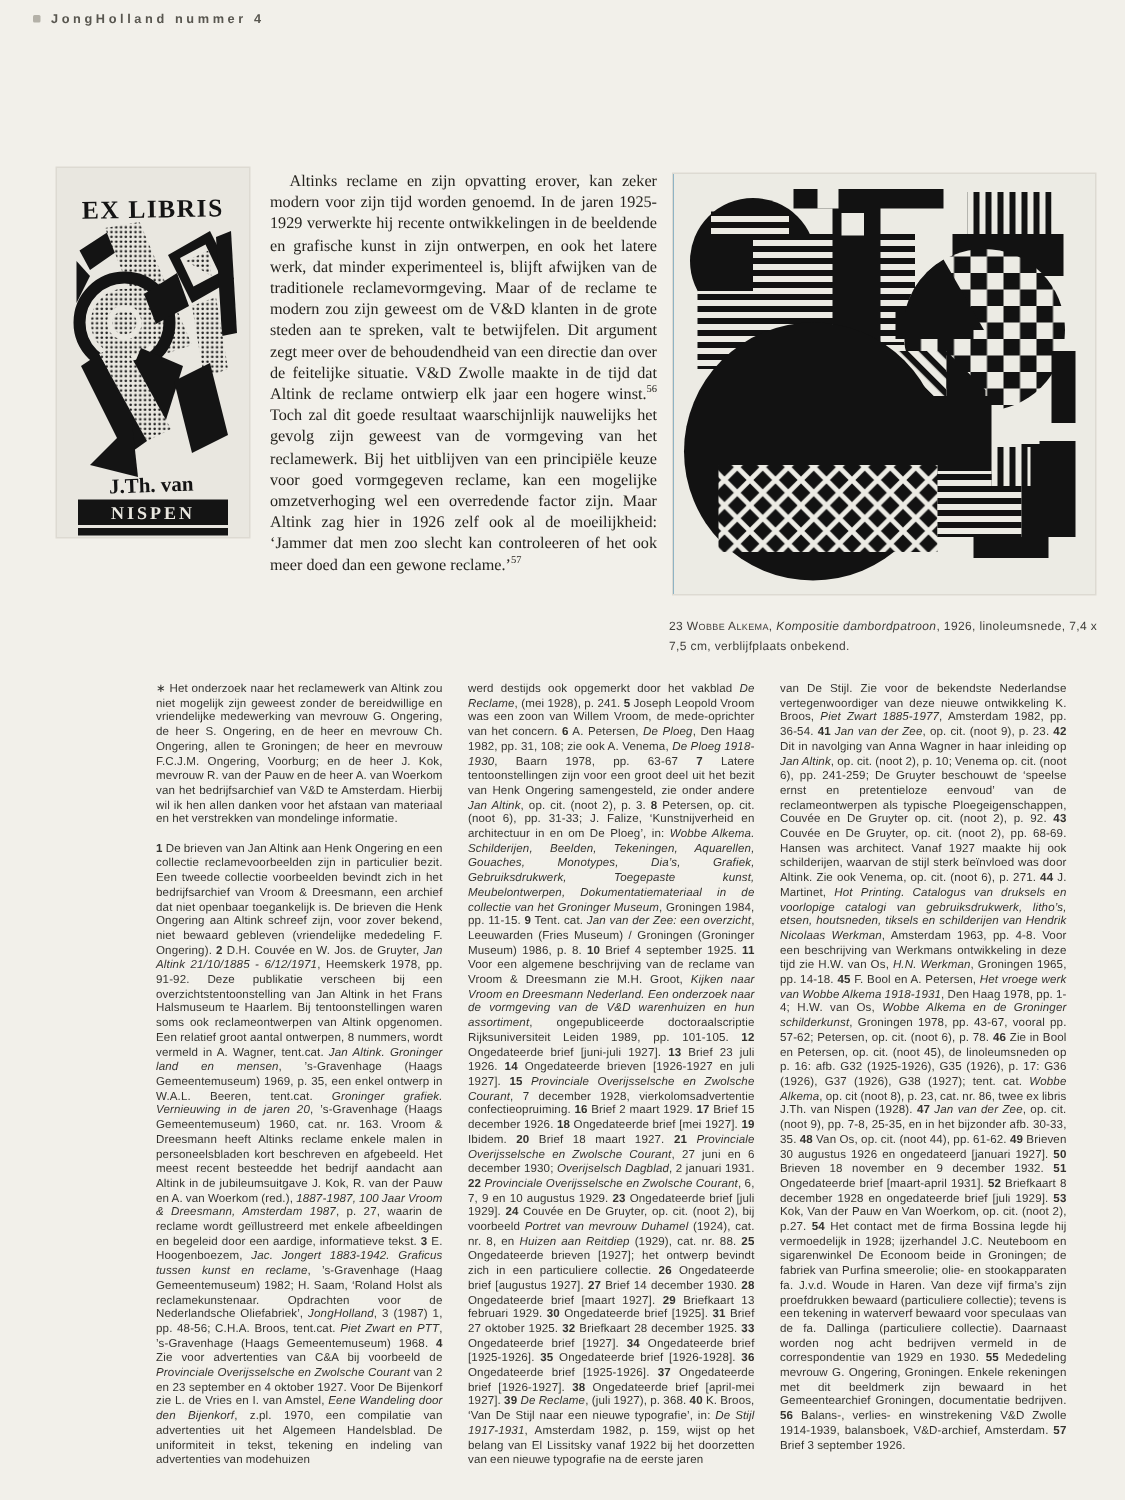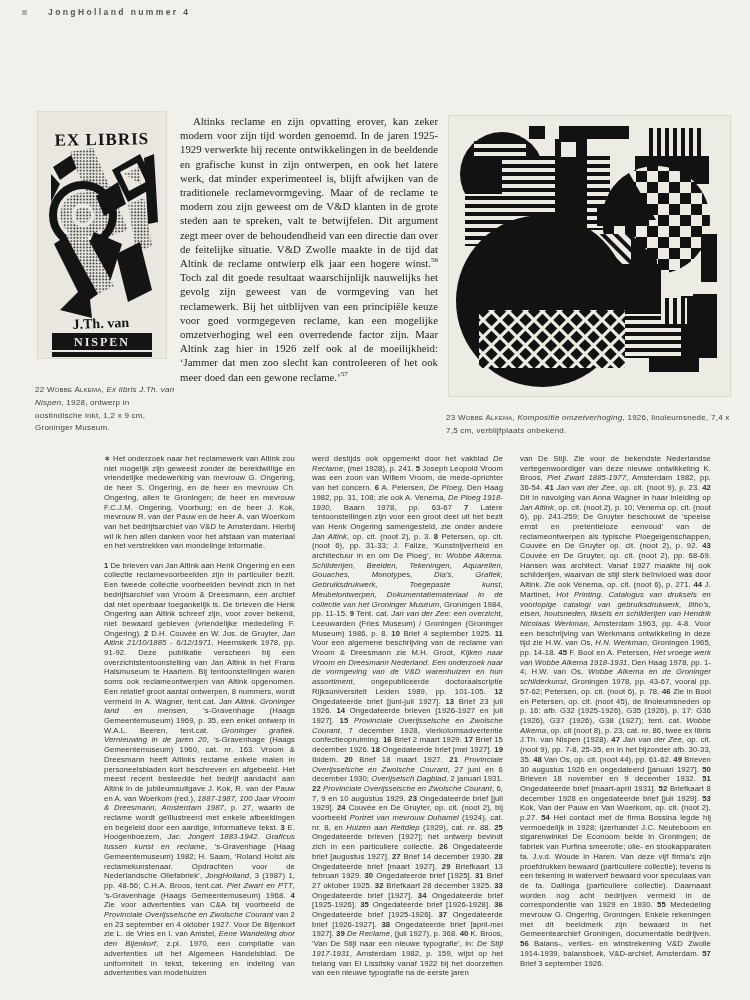--- a/index.html
+++ b/index.html
@@ -1,19 +1,19 @@
 <!DOCTYPE html>
 <html lang="nl"><head>
 <meta charset="utf-8">
 <style>
   html,body{margin:0;padding:0;}
   body{background:#d8d6d0;font-family:"Liberation Sans",sans-serif;}
   .page{position:relative;width:750px;height:1000px;background:#f2f0ea;overflow:hidden;
         box-shadow:0 0 6px rgba(0,0,0,.25);}
-  .page-header{position:absolute;left:22px;top:7px;display:flex;align-items:center;gap:21px;
+  .page-header{position:absolute;left:22px;top:7px;display:flex;align-items:center;gap:7px;
         font-weight:bold;font-size:8.5px;letter-spacing:2.4px;color:#58564f;}
   .hmark{width:5px;height:5px;background:#b4b1a8;border-radius:1px;flex:none;}
   .figure{position:absolute;background:#0369a1;box-shadow:0 0 0 1px #dddad2;}
   .fig22{left:38px;top:112px;width:128px;height:246px;}
   .fig23{left:449px;top:116px;width:281px;height:280px;}
   .figure svg{display:block;width:100%;height:100%;}
   svg text{font-family:"Liberation Serif",serif;}
   .body-text{position:absolute;left:180px;top:114px;width:258px;
         font-family:"Liberation Serif",serif;font-size:10.8px;line-height:14.2px;
         color:#26241f;text-align:justify;}
@@ -124,23 +124,22 @@
       <rect x="150" y="148" width="62" height="50" fill="#121212"></rect>
       <rect x="30" y="194" width="146" height="58" fill="url(#lat)"></rect>
       <rect x="176" y="198" width="56" height="44" fill="url(#hs)"></rect>
       <rect x="232" y="178" width="36" height="64" fill="#121212"></rect>
       <rect x="222" y="160" width="22" height="20" fill="#ecebe4"></rect>
       <rect x="212" y="182" width="26" height="26" fill="url(#vs)"></rect>
       <rect x="200" y="242" width="50" height="14" fill="#121212"></rect>
     </svg>
   </div>
 
-  <p class="caption cap22"><span>22 </span><span class="sc">Wobbe Alkema, </span><span class="it">Ex libris J.Th. van Nispen</span><span>, 1928, ontwerp in oostindische inkt, 1,2 x 9 cm, Groninger Museum.</span></p>
 
-  <p class="caption cap23"><span>23 </span><span class="sc">Wobbe Alkema, </span><span class="it">Kompositie omzetverhoging</span><span>, 1926, linoleumsnede, 7,4 x 7,5 cm, verblijfplaats onbekend.</span></p>
+  <p class="caption cap23"><span>23 </span><span class="sc">Wobbe Alkema, </span><span class="it">Kompositie dambordpatroon</span><span>, 1926, linoleumsnede, 7,4 x 7,5 cm, verblijfplaats onbekend.</span></p>
 
   <div class="footnotes">
     <div class="fn-col">∗ Het onderzoek naar het reclamewerk van Altink zou niet mogelijk zijn geweest zonder de bereidwillige en vriendelijke medewerking van mevrouw G. Ongering, de heer S. Ongering, en de heer en mevrouw Ch. Ongering, allen te Groningen; de heer en mevrouw F.C.J.M. Ongering, Voorburg; en de heer J. Kok, mevrouw R. van der Pauw en de heer A. van Woerkom van het bedrijfsarchief van V&amp;D te Amsterdam. Hierbij wil ik hen allen danken voor het afstaan van materiaal en het verstrekken van mondelinge informatie.<br><br><b>1</b> De brieven van Jan Altink aan Henk Ongering en een collectie reclamevoorbeelden zijn in particulier bezit. Een tweede collectie voorbeelden bevindt zich in het bedrijfsarchief van Vroom &amp; Dreesmann, een archief dat niet openbaar toegankelijk is. De brieven die Henk Ongering aan Altink schreef zijn, voor zover bekend, niet bewaard gebleven (vriendelijke mededeling F. Ongering). <b>2</b> D.H. Couvée en W. Jos. de Gruyter, <i>Jan Altink 21/10/1885 - 6/12/1971</i>, Heemskerk 1978, pp. 91-92. Deze publikatie verscheen bij een overzichtstentoonstelling van Jan Altink in het Frans Halsmuseum te Haarlem. Bij tentoonstellingen waren soms ook reclameontwerpen van Altink opgenomen. Een relatief groot aantal ontwerpen, 8 nummers, wordt vermeld in A. Wagner, tent.cat. <i>Jan Altink. Groninger land en mensen</i>, ’s-Gravenhage (Haags Gemeentemuseum) 1969, p. 35, een enkel ontwerp in W.A.L. Beeren, tent.cat. <i>Groninger grafiek. Vernieuwing in de jaren 20</i>, ’s-Gravenhage (Haags Gemeentemuseum) 1960, cat. nr. 163. Vroom &amp; Dreesmann heeft Altinks reclame enkele malen in personeelsbladen kort beschreven en afgebeeld. Het meest recent besteedde het bedrijf aandacht aan Altink in de jubileumsuitgave J. Kok, R. van der Pauw en A. van Woerkom (red.), <i>1887-1987, 100 Jaar Vroom &amp; Dreesmann, Amsterdam 1987</i>, p. 27, waarin de reclame wordt geïllustreerd met enkele afbeeldingen en begeleid door een aardige, informatieve tekst. <b>3</b> E. Hoogenboezem, <i>Jac. Jongert 1883-1942. Graficus tussen kunst en reclame</i>, ’s-Gravenhage (Haag Gemeentemuseum) 1982; H. Saam, ‘Roland Holst als reclamekunstenaar. Opdrachten voor de Nederlandsche Oliefabriek’, <i>JongHolland</i>, 3 (1987) 1, pp. 48-56; C.H.A. Broos, tent.cat. <i>Piet Zwart en PTT</i>, ’s-Gravenhage (Haags Gemeentemuseum) 1968. <b>4</b> Zie voor advertenties van C&amp;A bij voorbeeld de <i>Provinciale Overijsselsche en Zwolsche Courant</i> van 2 en 23 september en 4 oktober 1927. Voor De Bijenkorf zie L. de Vries en I. van Amstel, <i>Eene Wandeling door den Bijenkorf</i>, z.pl. 1970, een compilatie van advertenties uit het Algemeen Handelsblad. De uniformiteit in tekst, tekening en indeling van advertenties van modehuizen</div>
     <div class="fn-col">werd destijds ook opgemerkt door het vakblad <i>De Reclame</i>, (mei 1928), p. 241. <b>5</b> Joseph Leopold Vroom was een zoon van Willem Vroom, de mede-oprichter van het concern. <b>6</b> A. Petersen, <i>De Ploeg</i>, Den Haag 1982, pp. 31, 108; zie ook A. Venema, <i>De Ploeg 1918-1930</i>, Baarn 1978, pp. 63-67 <b>7</b> Latere tentoonstellingen zijn voor een groot deel uit het bezit van Henk Ongering samengesteld, zie onder andere <i>Jan Altink</i>, op. cit. (noot 2), p. 3. <b>8</b> Petersen, op. cit. (noot 6), pp. 31-33; J. Falize, ‘Kunstnijverheid en architectuur in en om De Ploeg’, in: <i>Wobbe Alkema. Schilderijen, Beelden, Tekeningen, Aquarellen, Gouaches, Monotypes, Dia’s, Grafiek, Gebruiksdrukwerk, Toegepaste kunst, Meubelontwerpen, Dokumentatiemateriaal in de collectie van het Groninger Museum</i>, Groningen 1984, pp. 11-15. <b>9</b> Tent. cat. <i>Jan van der Zee: een overzicht</i>, Leeuwarden (Fries Museum) / Groningen (Groninger Museum) 1986, p. 8. <b>10</b> Brief 4 september 1925. <b>11</b> Voor een algemene beschrijving van de reclame van Vroom &amp; Dreesmann zie M.H. Groot, <i>Kijken naar Vroom en Dreesmann Nederland. Een onderzoek naar de vormgeving van de V&amp;D warenhuizen en hun assortiment</i>, ongepubliceerde doctoraalscriptie Rijksuniversiteit Leiden 1989, pp. 101-105. <b>12</b> Ongedateerde brief [juni-juli 1927]. <b>13</b> Brief 23 juli 1926. <b>14</b> Ongedateerde brieven [1926-1927 en juli 1927]. <b>15</b> <i>Provinciale Overijsselsche en Zwolsche Courant</i>, 7 december 1928, vierkolomsadvertentie confectieopruiming. <b>16</b> Brief 2 maart 1929. <b>17</b> Brief 15 december 1926. <b>18</b> Ongedateerde brief [mei 1927]. <b>19</b> Ibidem. <b>20</b> Brief 18 maart 1927. <b>21</b> <i>Provinciale Overijsselsche en Zwolsche Courant</i>, 27 juni en 6 december 1930; <i>Overijselsch Dagblad</i>, 2 januari 1931. <b>22</b> <i>Provinciale Overijsselsche en Zwolsche Courant</i>, 6, 7, 9 en 10 augustus 1929. <b>23</b> Ongedateerde brief [juli 1929]. <b>24</b> Couvée en De Gruyter, op. cit. (noot 2), bij voorbeeld <i>Portret van mevrouw Duhamel</i> (1924), cat. nr. 8, en <i>Huizen aan Reitdiep</i> (1929), cat. nr. 88. <b>25</b> Ongedateerde brieven [1927]; het ontwerp bevindt zich in een particuliere collectie. <b>26</b> Ongedateerde brief [augustus 1927]. <b>27</b> Brief 14 december 1930. <b>28</b> Ongedateerde brief [maart 1927]. <b>29</b> Briefkaart 13 februari 1929. <b>30</b> Ongedateerde brief [1925]. <b>31</b> Brief 27 oktober 1925. <b>32</b> Briefkaart 28 december 1925. <b>33</b> Ongedateerde brief [1927]. <b>34</b> Ongedateerde brief [1925-1926]. <b>35</b> Ongedateerde brief [1926-1928]. <b>36</b> Ongedateerde brief [1925-1926]. <b>37</b> Ongedateerde brief [1926-1927]. <b>38</b> Ongedateerde brief [april-mei 1927]. <b>39</b> <i>De Reclame</i>, (juli 1927), p. 368. <b>40</b> K. Broos, ‘Van De Stijl naar een nieuwe typografie’, in: <i>De Stijl 1917-1931</i>, Amsterdam 1982, p. 159, wijst op het belang van El Lissitsky vanaf 1922 bij het doorzetten van een nieuwe typografie na de eerste jaren</div>
     <div class="fn-col">van De Stijl. Zie voor de bekendste Nederlandse vertegenwoordiger van deze nieuwe ontwikkeling K. Broos, <i>Piet Zwart 1885-1977</i>, Amsterdam 1982, pp. 36-54. <b>41</b> <i>Jan van der Zee</i>, op. cit. (noot 9), p. 23. <b>42</b> Dit in navolging van Anna Wagner in haar inleiding op <i>Jan Altink</i>, op. cit. (noot 2), p. 10; Venema op. cit. (noot 6), pp. 241-259; De Gruyter beschouwt de ‘speelse ernst en pretentieloze eenvoud’ van de reclameontwerpen als typische Ploegeigenschappen, Couvée en De Gruyter op. cit. (noot 2), p. 92. <b>43</b> Couvée en De Gruyter, op. cit. (noot 2), pp. 68-69. Hansen was architect. Vanaf 1927 maakte hij ook schilderijen, waarvan de stijl sterk beïnvloed was door Altink. Zie ook Venema, op. cit. (noot 6), p. 271. <b>44</b> J. Martinet, <i>Hot Printing. Catalogus van druksels en voorlopige catalogi van gebruiksdrukwerk, litho’s, etsen, houtsneden, tiksels en schilderijen van Hendrik Nicolaas Werkman</i>, Amsterdam 1963, pp. 4-8. Voor een beschrijving van Werkmans ontwikkeling in deze tijd zie H.W. van Os, <i>H.N. Werkman</i>, Groningen 1965, pp. 14-18. <b>45</b> F. Bool en A. Petersen, <i>Het vroege werk van Wobbe Alkema 1918-1931</i>, Den Haag 1978, pp. 1-4; H.W. van Os, <i>Wobbe Alkema en de Groninger schilderkunst</i>, Groningen 1978, pp. 43-67, vooral pp. 57-62; Petersen, op. cit. (noot 6), p. 78. <b>46</b> Zie in Bool en Petersen, op. cit. (noot 45), de linoleumsneden op p. 16: afb. G32 (1925-1926), G35 (1926), p. 17: G36 (1926), G37 (1926), G38 (1927); tent. cat. <i>Wobbe Alkema</i>, op. cit (noot 8), p. 23, cat. nr. 86, twee ex libris J.Th. van Nispen (1928). <b>47</b> <i>Jan van der Zee</i>, op. cit. (noot 9), pp. 7-8, 25-35, en in het bijzonder afb. 30-33, 35. <b>48</b> Van Os, op. cit. (noot 44), pp. 61-62. <b>49</b> Brieven 30 augustus 1926 en ongedateerd [januari 1927]. <b>50</b> Brieven 18 november en 9 december 1932. <b>51</b> Ongedateerde brief [maart-april 1931]. <b>52</b> Briefkaart 8 december 1928 en ongedateerde brief [juli 1929]. <b>53</b> Kok, Van der Pauw en Van Woerkom, op. cit. (noot 2), p.27. <b>54</b> Het contact met de firma Bossina legde hij vermoedelijk in 1928; ijzerhandel J.C. Neuteboom en sigarenwinkel De Econoom beide in Groningen; de fabriek van Purfina smeerolie; olie- en stookapparaten fa. J.v.d. Woude in Haren. Van deze vijf firma’s zijn proefdrukken bewaard (particuliere collectie); tevens is een tekening in waterverf bewaard voor speculaas van de fa. Dallinga (particuliere collectie). Daarnaast worden nog acht bedrijven vermeld in de correspondentie van 1929 en 1930. <b>55</b> Mededeling mevrouw G. Ongering, Groningen. Enkele rekeningen met dit beeldmerk zijn bewaard in het Gemeentearchief Groningen, documentatie bedrijven. <b>56</b> Balans-, verlies- en winstrekening V&amp;D Zwolle 1914-1939, balansboek, V&amp;D-archief, Amsterdam. <b>57</b> Brief 3 september 1926.</div>
   </div>
 
 </div>
 
 </body></html>

